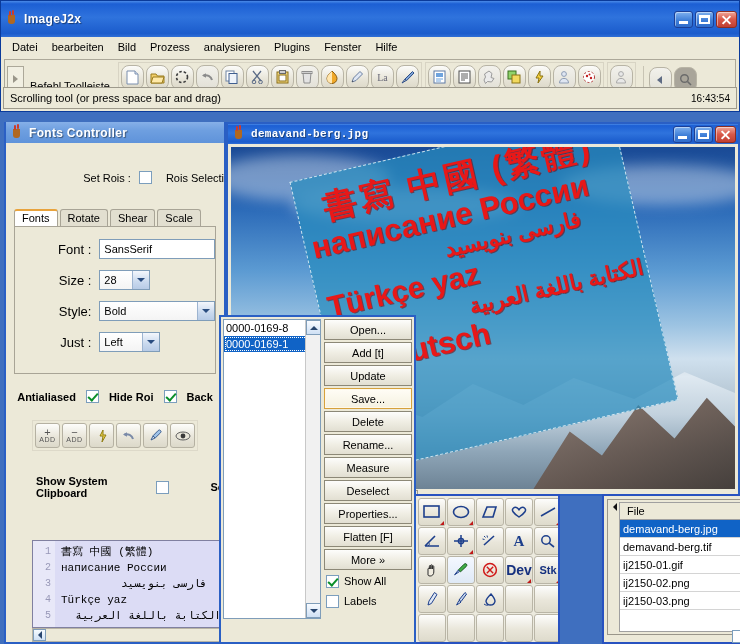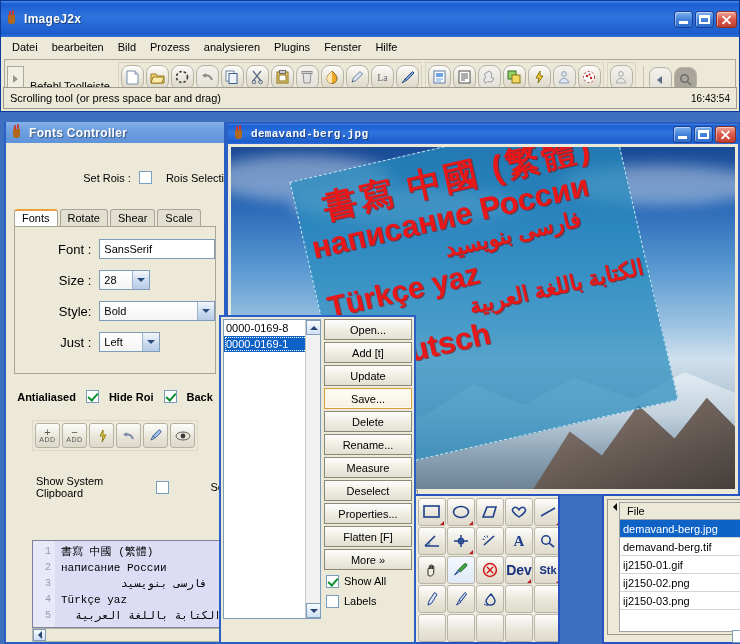--- a/index.html
+++ b/index.html
@@ -541,21 +541,21 @@
             </svg>
           </span>
         <span class="ibtn">
           <svg width="16" height="10">
               <ellipse cx="8" cy="5" rx="7" ry="4" fill="#e9e6da" stroke="#5f5f5f"></ellipse>
               <circle cx="8" cy="5" r="2.4" fill="#3a3a3a"></circle>
             </svg>
           </span>
       </div>
 
-      <div class="row-center" style="margin-top:24px; gap:10px; justify-content:flex-start; padding-left:30px;">
+      <div class="row-center" style="margin-top:24px; gap:10px; justify-content:flex-start; padding-left:30px;font-weight:bold;">
         <span class="lbl">Show System Clipboard</span>
         <span class="cb"></span>
         <span class="lbl" style="margin-left:32px;">Se</span>
       </div>
 
       <div class="codearea">
         <div class="gutter">
           <div>1</div>
           <div>2</div>
           <div>3</div>

